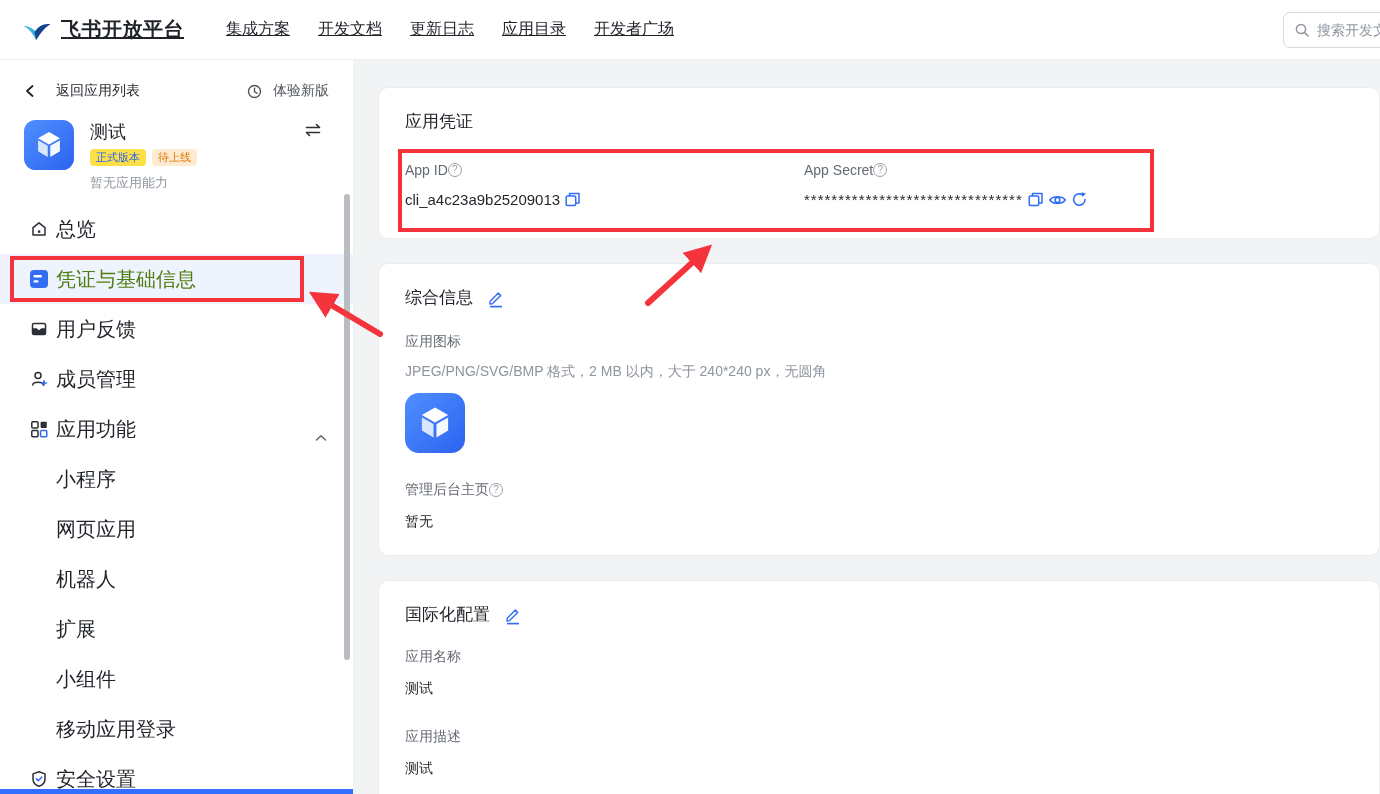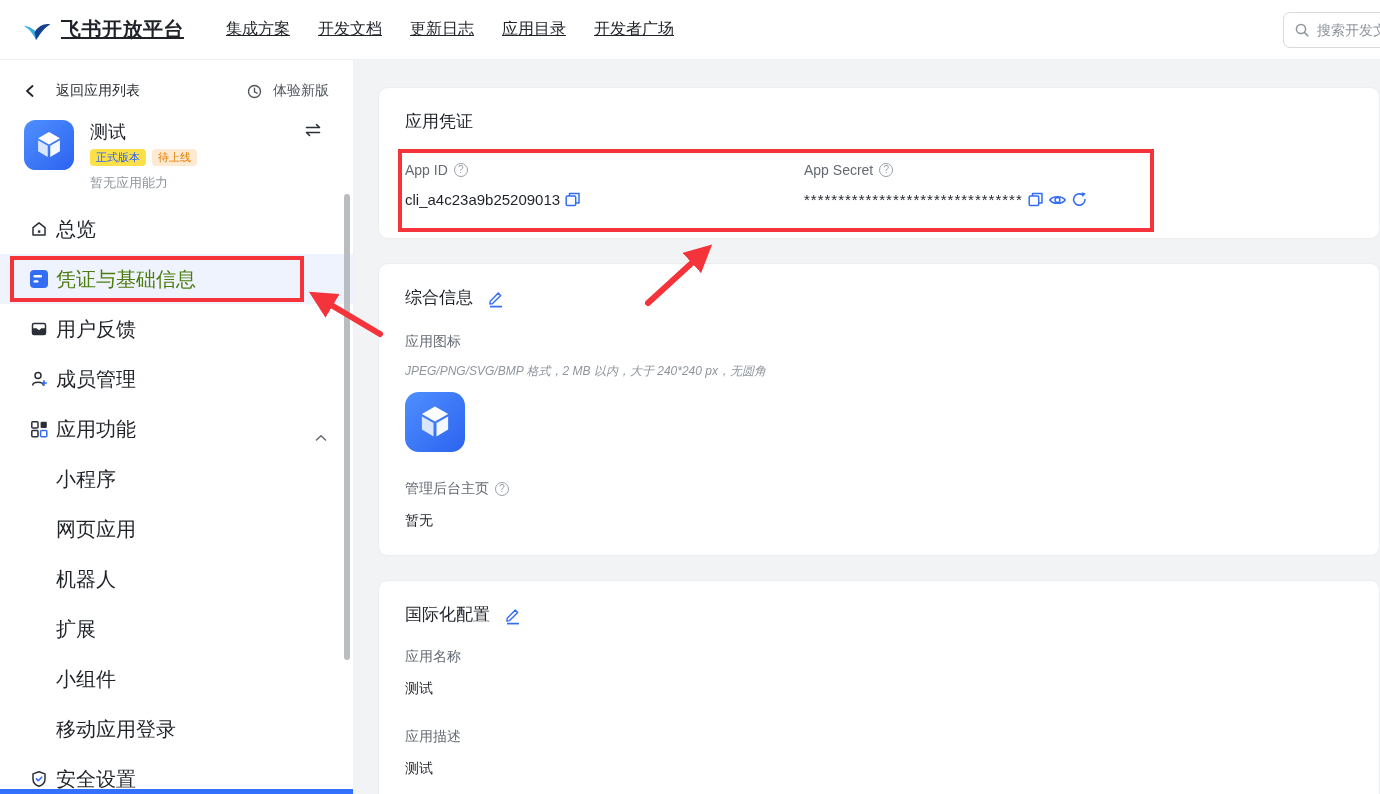--- a/index.html
+++ b/index.html
@@ -49,30 +49,30 @@
   .main { flex:1; background:#f2f3f5; padding:27px 0 0 24px; overflow:hidden; }
   .card { width:1002px; background:#fff; border:1px solid #ebedef; border-radius:10px; padding:23px 0 0 26px; }
   .card-title { font-size:17px; font-weight:500; color:#1f2329; line-height:22px; }
   .title-row { display:flex; align-items:center; gap:14px; }
   .edit-btn { cursor:pointer; display:inline-flex; }
 
   .card-credentials { height:152px; margin-bottom:24px; }
   .cred-grid { display:flex; margin-top:29px; }
   .cred-col1 { width:399px; }
   .cred-col2 { flex:1; }
-  .field-label { display:flex; align-items:center; gap:6px; font-size:14px; color:#646a73; }
+  .field-label { display:flex; align-items:center; font-size:14px; color:#646a73; }
   .field-value { margin-top:13px; display:flex; align-items:center; gap:4px; font-size:15px; color:#1f2329; }
   .masked { letter-spacing:1px; font-size:15px; }
   .act-icon { cursor:pointer; display:inline-flex; }
 
   .qmark { display:inline-block; width:14px; height:14px; border:1.2px solid #9aa0a6; border-radius:50%; color:#9aa0a6; font-size:10px; line-height:12px; text-align:center; flex:none; }
 
   .card-general { height:293px; margin-bottom:24px; }
   .sub-label { font-size:14px; color:#646a73; }
-  .hint { margin-top:12px; font-size:12px; color:#8f959e;font-style:italic; }
+  .hint { margin-top:12px; font-size:14px; color:#8f959e; }
   .big-avatar { width:60px; height:60px; margin-top:12px; }
   .plain-value { font-size:14px; color:#1f2329; }
 
   .card-i18n { height:260px; }
 
   
   .overlay { position:absolute; left:0; top:0; width:1380px; height:794px; pointer-events:none; z-index:10; }
 </style>
 </head>
 <body>

